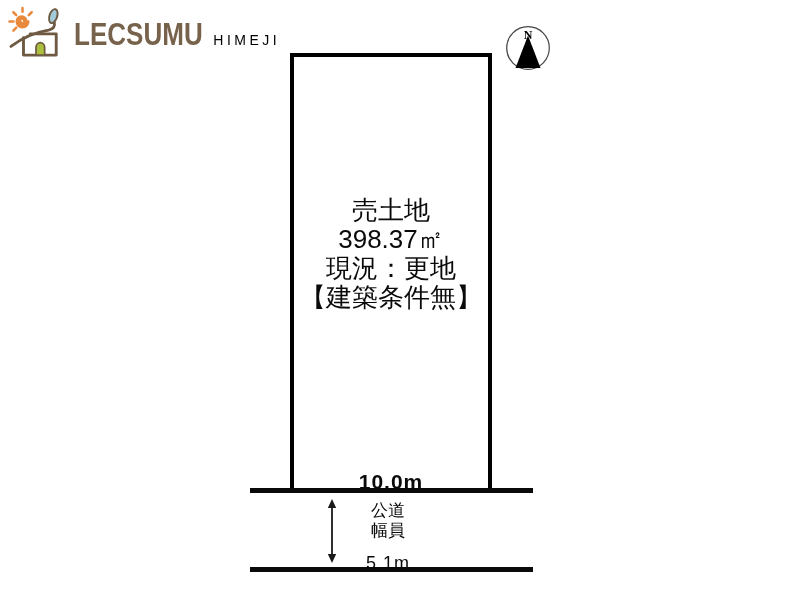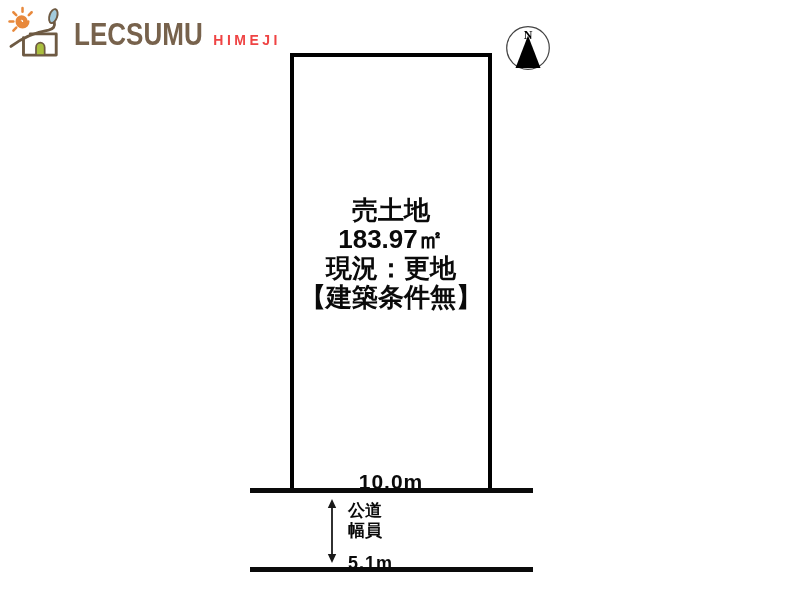--- a/index.html
+++ b/index.html
@@ -9,47 +9,47 @@
   }
   
   .logo{position:absolute;left:8px;top:6px;display:flex;align-items:flex-end;}
   .logo-icon{width:56px;height:52px;flex:0 0 auto;}
   .brand-text{display:flex;align-items:baseline;margin:0 0 8px 10px;}
   .brand-main{
     font-size:31px;font-weight:bold;color:#77624c;letter-spacing:0px;
     transform:scaleX(0.84);transform-origin:left bottom;line-height:1;
   }
   .brand-sub{
-    font-size:14px;font-weight:bold;color:#ef4444;letter-spacing:3.5px;
+    font-size:14px;font-weight:normal;color:#000000;letter-spacing:3.5px;
     margin-left:-14px;line-height:1;
   }
   
   .compass{position:absolute;left:505px;top:25px;width:46px;height:46px;}
   
   .plot-rect{
     position:absolute;left:290px;top:53px;width:202px;height:437px;
     border:4px solid #000;border-bottom:none;box-sizing:border-box;background:#fff;
   }
   .plot-text{
     position:absolute;left:290px;top:196px;width:202px;
-    text-align:center;font-weight:bold;font-size:26px;line-height:29px;color:#0a0a0a;
+    text-align:center;font-weight:normal;font-size:26px;line-height:29px;color:#0a0a0a;
   }
   .plot-text div{white-space:nowrap;}
   .frontage-label{
     position:absolute;left:290px;top:470px;width:202px;text-align:center;
     font-weight:bold;font-size:21px;color:#0a0a0a;letter-spacing:1px;
   }
   
   .road-line{position:absolute;left:250px;width:283px;height:5px;background:#0a0a0a;}
   .road-line-top{top:488px;}
   .road-line-bottom{top:567px;}
   .road-arrow{position:absolute;left:324px;top:498px;width:16px;height:66px;}
   .road-text{
-    position:absolute;left:348px;top:501px;width:80px;text-align:left;
-    font-weight:bold;color:#0a0a0a;
+    position:absolute;left:348px;top:501px;width:80px;text-align:center;
+    font-weight:normal;color:#0a0a0a;
   }
   .road-text .cjk{font-size:17px;line-height:20px;}
   .road-text .val{font-size:18px;line-height:21px;letter-spacing:1px;margin-top:12px;}
 </style>
 </head>
 <body>
 
 <div class="canvas">
 
   <div class="logo">
@@ -82,21 +82,21 @@
   <svg class="compass" viewBox="0 0 46 46">
     <circle cx="23" cy="23" r="21.3" fill="#ffffff" stroke="#444444" stroke-width="1.2"></circle>
     <text x="23" y="14" text-anchor="middle" font-family="'Liberation Serif','DejaVu Serif',serif" font-weight="bold" font-size="12" fill="#000">N</text>
     <polygon points="23,10.5 10.5,43 35.5,43" fill="#000"></polygon>
   </svg>
 
   <div class="plot-rect"></div>
 
   <div class="plot-text">
     <div>売土地</div>
-    <div>183.97㎡</div>
+    <div>398.37㎡</div>
     <div>現況：更地</div>
     <div>【建築条件無】</div>
   </div>
 
   <div class="frontage-label">10.0m</div>
 
   <div class="road-line road-line-top"></div>
   <div class="road-line road-line-bottom"></div>
 
   <svg class="road-arrow" viewBox="0 0 16 66">

